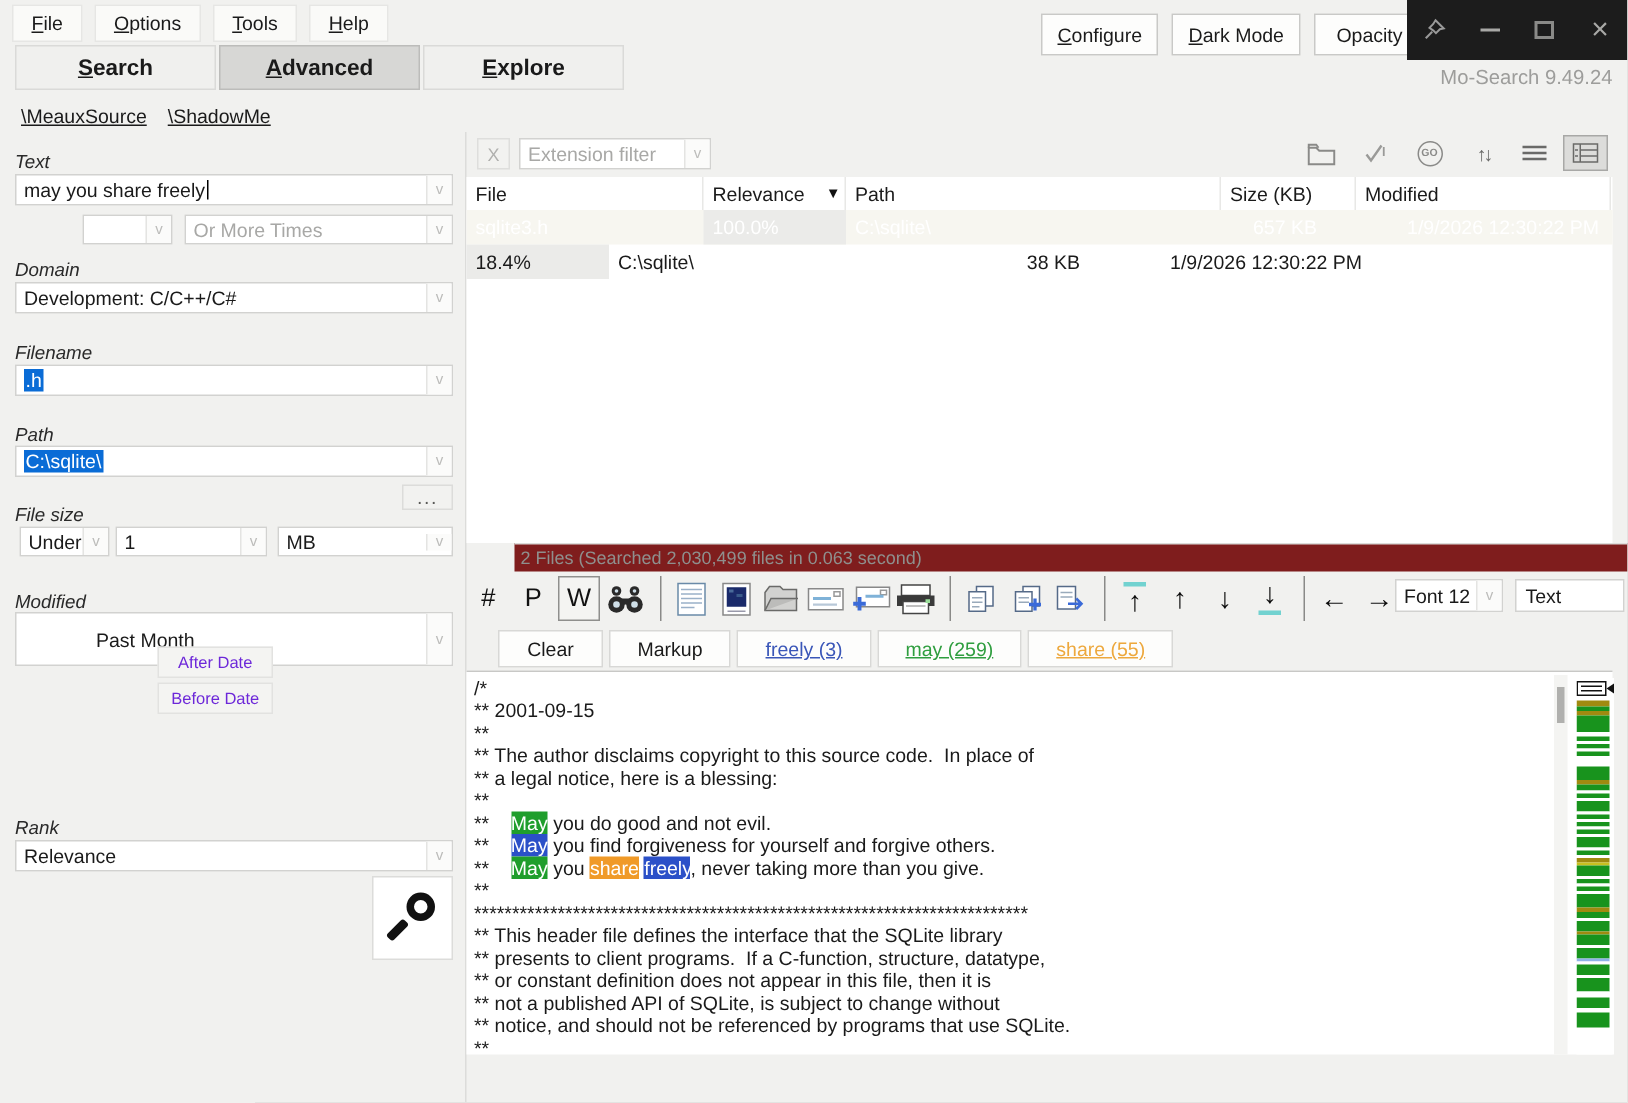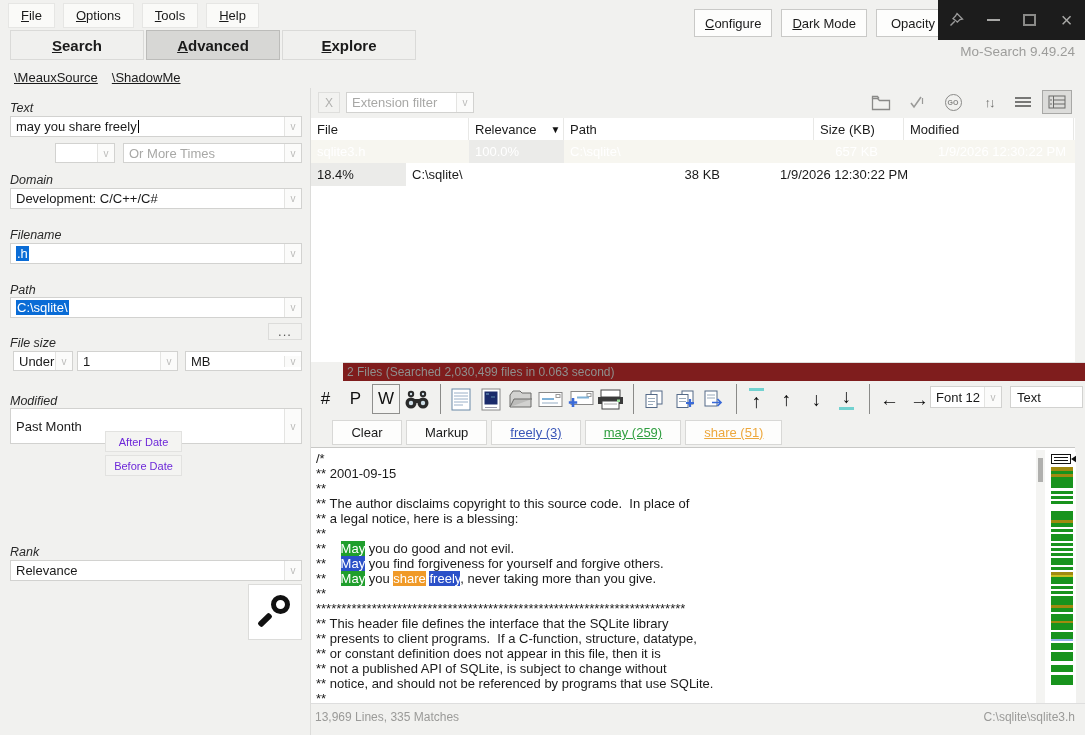--- a/index.html
+++ b/index.html
@@ -208,21 +208,21 @@
   <div class="combo" style="left:77px;top:351px;width:101px;height:20px;">
     <div class="val">1</div>
     <div class="varr">v</div>
   </div>
   <div class="combo" style="left:185px;top:351px;width:117px;height:20px;align-items:center;">
     <div class="val">MB</div>
     <div class="varr">v</div>
   </div>
 
   <div class="flabel" style="left:10px;top:394px;">Modified</div>
-  <div class="combo" style="left:10px;top:408px;width:292px;height:36px;">
+  <div class="combo" style="left:10px;top:408px;width:292px;height:36px;padding-left:48px;">
     <div class="val">Past Month</div>
     <div class="varr">v</div>
   </div>
   <div class="gbtn" style="left:105px;top:431px;width:77px;height:21px;">After Date</div>
   <div class="gbtn" style="left:105px;top:455px;width:77px;height:21px;">Before Date</div>
 
   <div class="flabel" style="left:10px;top:545px;">Rank</div>
   <div class="combo" style="left:10px;top:560px;width:292px;height:21px;">
     <div class="val">Relevance</div>
     <div class="varr">v</div>
@@ -445,21 +445,21 @@
     <div class="val" style="color:#1a1a1a;">Font 12</div>
     <div class="varr">v</div>
   </div>
   <div id="text-input">Text</div>
 
   <div id="match-tabs">
       <div class="mtab">Clear</div>
       <div class="mtab">Markup</div>
       <div class="mtab" style="color: rgb(58, 86, 184); text-decoration: underline;">freely (3)</div>
       <div class="mtab" style="color: rgb(47, 158, 63); text-decoration: underline;">may (259)</div>
-      <div class="mtab" style="color: rgb(237, 168, 61); text-decoration: underline;">share (51)</div>
+      <div class="mtab" style="color: rgb(237, 168, 61); text-decoration: underline;">share (55)</div>
     </div>
 
   <div id="preview">
     <div id="plines"><div class="pline"><span>/*</span></div><div class="pline"><span>** 2001-09-15</span></div><div class="pline"><span>**</span></div><div class="pline"><span>** The author disclaims copyright to this source code.  In place of</span></div><div class="pline"><span>** a legal notice, here is a blessing:</span></div><div class="pline"><span>**</span></div><div class="pline"><span>**    </span><span class="hl" style="background: rgb(31, 158, 44);">May</span><span> you do good and not evil.</span></div><div class="pline"><span>**    </span><span class="hl" style="background: rgb(43, 80, 200);">May</span><span> you find forgiveness for yourself and forgive others.</span></div><div class="pline"><span>**    </span><span class="hl" style="background: rgb(31, 158, 44);">May</span><span> you </span><span class="hl" style="background: rgb(240, 154, 40);">share</span><span> </span><span class="hl" style="background: rgb(43, 80, 200);">freely</span><span>, never taking more than you give.</span></div><div class="pline"><span>**</span></div><div class="pline"><span>*************************************************************************</span></div><div class="pline"><span>** This header file defines the interface that the SQLite library</span></div><div class="pline"><span>** presents to client programs.  If a C-function, structure, datatype,</span></div><div class="pline"><span>** or constant definition does not appear in this file, then it is</span></div><div class="pline"><span>** not a published API of SQLite, is subject to change without</span></div><div class="pline"><span>** notice, and should not be referenced by programs that use SQLite.</span></div><div class="pline"><span>**</span></div></div>
   </div>
   <div id="pv-scroll">
     <div id="pv-thumb"></div>
   </div>
   <div id="match-map">
     <div id="map-marker">
@@ -519,24 +519,20 @@
         <div style="height: 7px; background: rgb(24, 147, 29);"></div>
         <div style="height: 2px; background: rgb(255, 255, 255);"></div>
         <div style="height: 9px; background: rgb(24, 147, 29);"></div>
         <div style="height: 4px; background: rgb(255, 255, 255);"></div>
         <div style="height: 7px; background: rgb(24, 147, 29);"></div>
         <div style="height: 3px; background: rgb(255, 255, 255);"></div>
         <div style="height: 10px; background: rgb(24, 147, 29);"></div>
       </div>
   </div>
 
-  <div id="statusbar">
-    <span>13,969 Lines, 335 Matches</span>
-    <span>C:\sqlite\sqlite3.h</span>
-  </div>
 <div class="ficon" style="left: 866px;">
       <span class="icn">
         <svg width="20" height="17" viewBox="0 0 20 17">
           <path d="M1.5 4.5h5l2 2h10v9h-17z" fill="none" stroke="#8a8a88" stroke-width="1.3"></path>
           <path d="M1.5 4.5v-2h5l1.5 2" fill="none" stroke="#8a8a88" stroke-width="1.3"></path>
         </svg>
       </span>
     </div>
     <div class="ficon" style="left: 902px;">
       <span class="icn">

